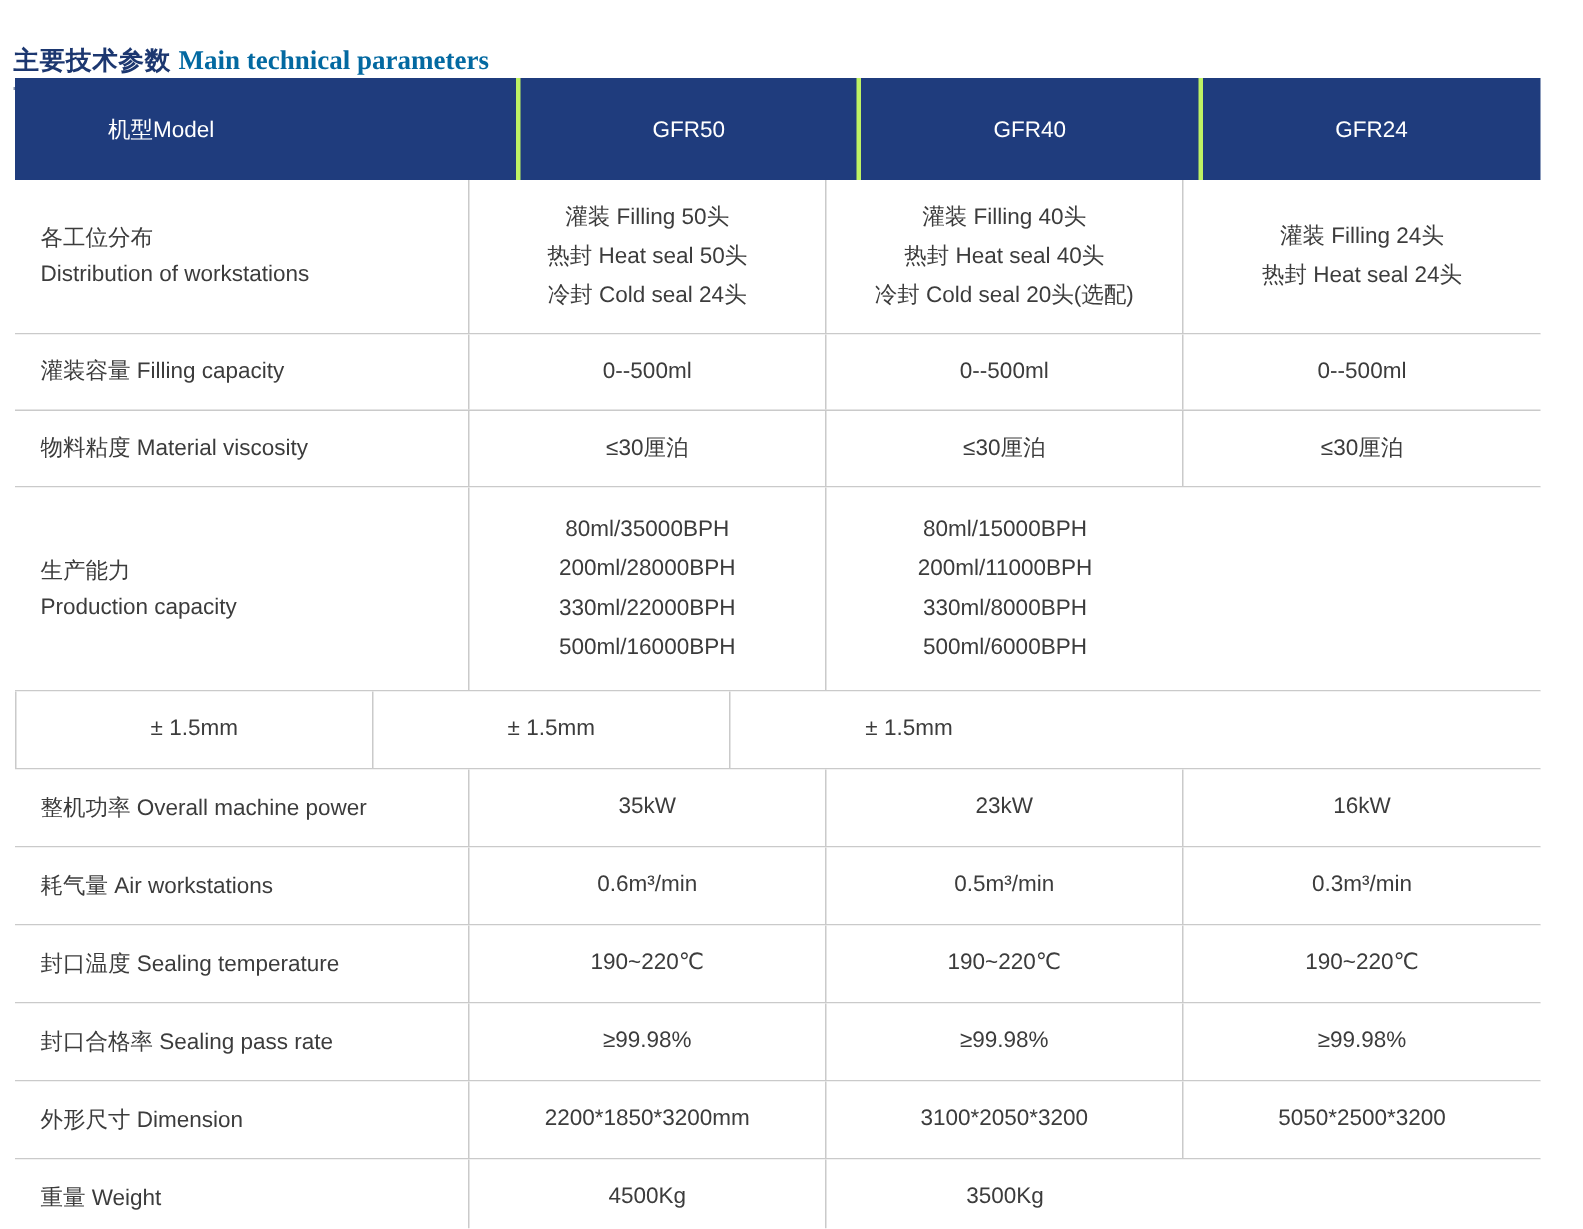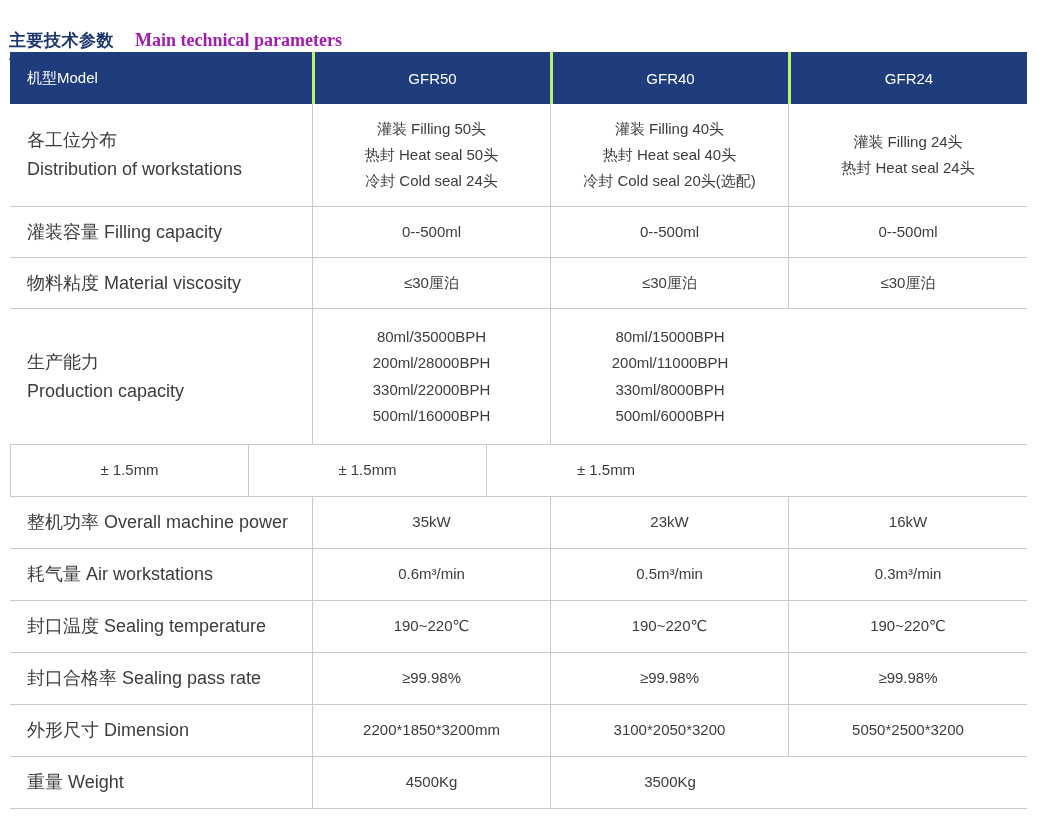--- a/index.html
+++ b/index.html
@@ -7,56 +7,56 @@
   .page {
     position:relative;
     width:1055px; height:819px;
     background:#ffffff;
     font-family:"Liberation Sans","DejaVu Sans",sans-serif;
     color:#3c3c3c;
     overflow:hidden;
   }
   
   .title-block { padding:9px 0 0 9px; }
-  .title-line { display:flex; align-items:baseline; gap:21px; }
+  .title-line { display:flex; align-items:baseline; gap:5px; }
   .title-zh {
     font-size:17px; font-weight:bold; color:#1c3770;
     letter-spacing:0.5px;
   }
   .title-en {
     font-family:"Liberation Serif","DejaVu Serif",serif;
-    font-size:18px; font-weight:bold; color:#a21caf;margin-top:21px;
+    font-size:18px; font-weight:bold; color:#0369a1;margin-top:21px;
   }
   .title-underline {
     width:482px; height:2px; background:#7f8ea7; margin-top:6px;
   }
   
   .spec-table { position:absolute; left:10px; top:52px; width:1017px; }
   .hrow {
-    display:flex; height:52px;
-    background:#1f3c7d; color:#ffffff; font-size:15px;
+    display:flex; height:68px;
+    background:#1f3c7d; color:#ffffff; font-size:15px;padding-left:45px;
   }
   .hcell-label {
     width:302px; display:flex; align-items:center; padding-left:17px;
   }
   .hcell-model {
     width:238px; display:flex; align-items:center; justify-content:center;
     border-left:3px solid #bef264;
   }
   .hcell-model:last-child { width:239px; }
   .brow {
     display:flex; border-bottom:1px solid #cacaca; background:#ffffff;
   }
   .r-std  { height:52px; }
   .r-std2 { height:51px; }
   .r-tall { height:103px; }
   .r-prod { height:136px; }
   .cell-label {
     width:302px; display:flex; flex-direction:column; justify-content:center;
-    padding-left:17px; font-size:18px; color:#3c3c3c;
+    padding-left:17px; font-size:15px; color:#3c3c3c;
     white-space:pre-line; line-height:1.6;
   }
   .cell-value {
     width:238px; display:flex; align-items:center; justify-content:center;
     text-align:center; font-size:15px; color:#3c3c3c;
     white-space:pre-line; line-height:1.75;
     border-left:1px solid #cacaca;
   }
   .cell-value:last-child { width:239px;text-align:center; }
 </style>

